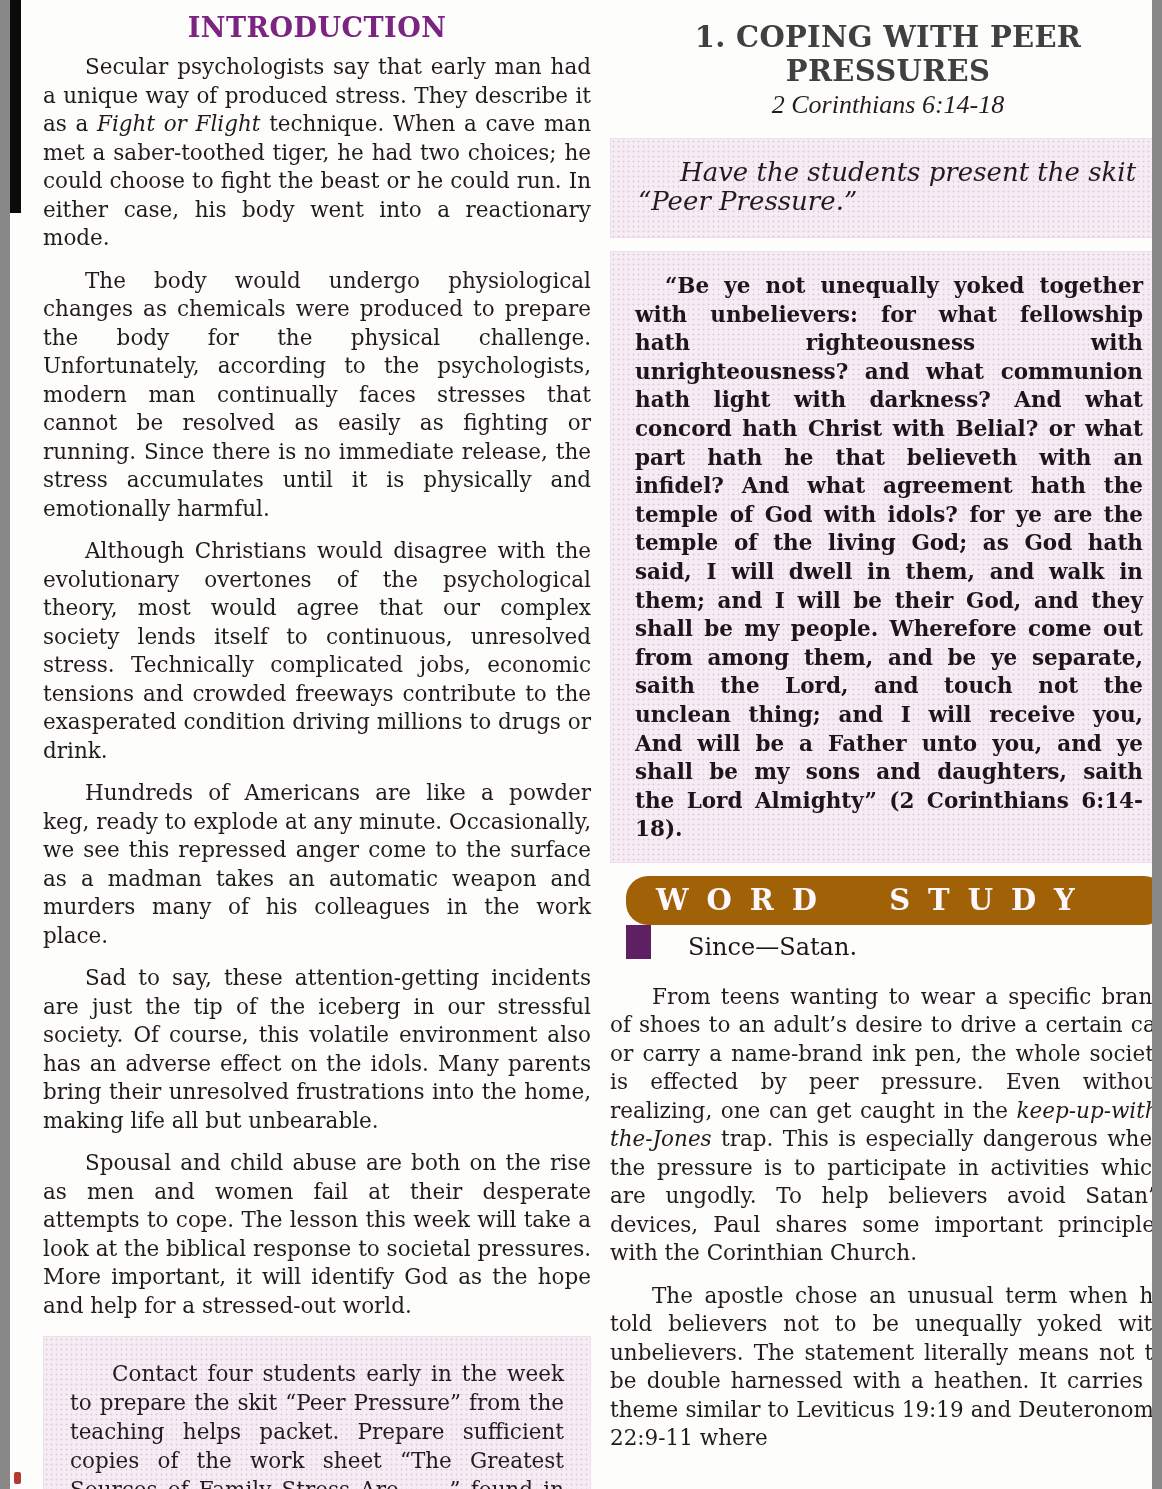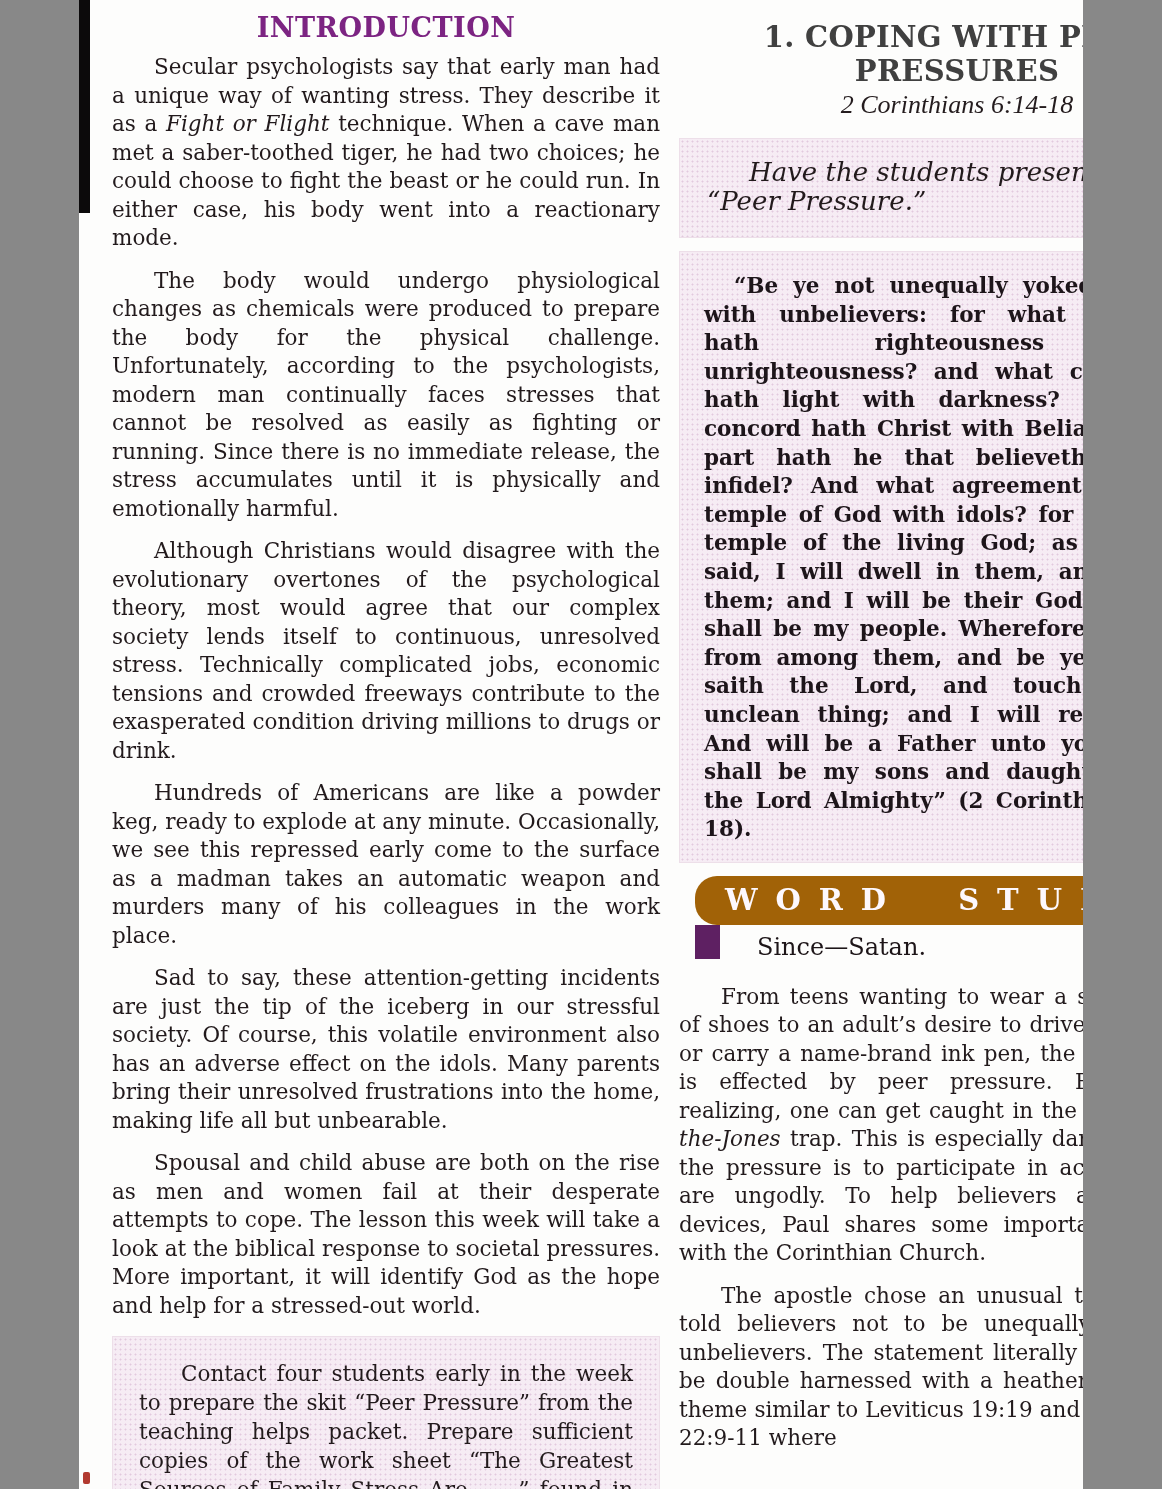--- a/index.html
+++ b/index.html
@@ -1,19 +1,19 @@
 <!DOCTYPE html>
 <html><head>
 <meta charset="utf-8">
 <style>
   html,body{margin:0;padding:0;}
   body{background:#888;}
   .page{
     position:relative;
-    width:1004px;height:1489px;
+    width:1142px;height:1489px;
     background:#fdfdfc;
     overflow:hidden;
     font-family:"DejaVu Serif", serif;
     color:#221a1c;
     margin:0 auto;
   }
   .col-left{
     position:absolute;left:33px;top:12px;width:548px;
   }
   .col-right{
@@ -102,24 +102,24 @@
 </head>
 <body>
 
 <div class="page">
 
   <div class="scan-bar"></div>
   <div class="scan-dot"></div>
 
   <div class="col-left">
     <h2 class="intro-heading">INTRODUCTION</h2>
-    <p class="body-par"><span>Secular psychologists say that early man had a unique way of wanting stress. They describe it as a </span><span class="seg-italic">Fight or Flight</span><span> technique. When a cave man met a saber-toothed tiger, he had two choices; he could choose to fight the beast or he could run. In either case, his body went into a reactionary mode.</span></p>
+    <p class="body-par"><span>Secular psychologists say that early man had a unique way of produced stress. They describe it as a </span><span class="seg-italic">Fight or Flight</span><span> technique. When a cave man met a saber-toothed tiger, he had two choices; he could choose to fight the beast or he could run. In either case, his body went into a reactionary mode.</span></p>
     <p class="body-par"><span>The body would undergo physiological changes as chemicals were produced to prepare the body for the physical challenge. Unfortunately, according to the psychologists, modern man continually faces stresses that cannot be resolved as easily as fighting or running. Since there is no immediate release, the stress accumulates until it is physically and emotionally harmful.</span></p>
     <p class="body-par"><span>Although Christians would disagree with the evolutionary overtones of the psychological theory, most would agree that our complex society lends itself to continuous, unresolved stress. Technically complicated jobs, economic tensions and crowded freeways contribute to the exasperated condition driving millions to drugs or drink.</span></p>
-    <p class="body-par"><span>Hundreds of Americans are like a powder keg, ready to explode at any minute. Occasionally, we see this repressed early come to the surface as a madman takes an automatic weapon and murders many of his colleagues in the work place.</span></p>
+    <p class="body-par"><span>Hundreds of Americans are like a powder keg, ready to explode at any minute. Occasionally, we see this repressed anger come to the surface as a madman takes an automatic weapon and murders many of his colleagues in the work place.</span></p>
     <p class="body-par"><span>Sad to say, these attention-getting incidents are just the tip of the iceberg in our stressful society. Of course, this volatile environment also has an adverse effect on the idols. Many parents bring their unresolved frustrations into the home, making life all but unbearable.</span></p>
     <p class="body-par"><span>Spousal and child abuse are both on the rise as men and women fail at their desperate attempts to cope. The lesson this week will take a look at the biblical response to societal pressures. More important, it will identify God as the hope and help for a stressed-out world.</span></p>
     <div class="pink-box note-box">
       <p><span>Contact four students early in the week to prepare the skit “Peer Pressure” from the teaching helps packet. Prepare sufficient copies of the work sheet “The Greatest Sources of Family Stress Are . . .” found in the teaching helps packet. Give it to the students as they arrive. Have them fill it out and hold it until called for in the study.</span></p>
     </div>
   </div>
 
   <div class="col-right">
 
 

